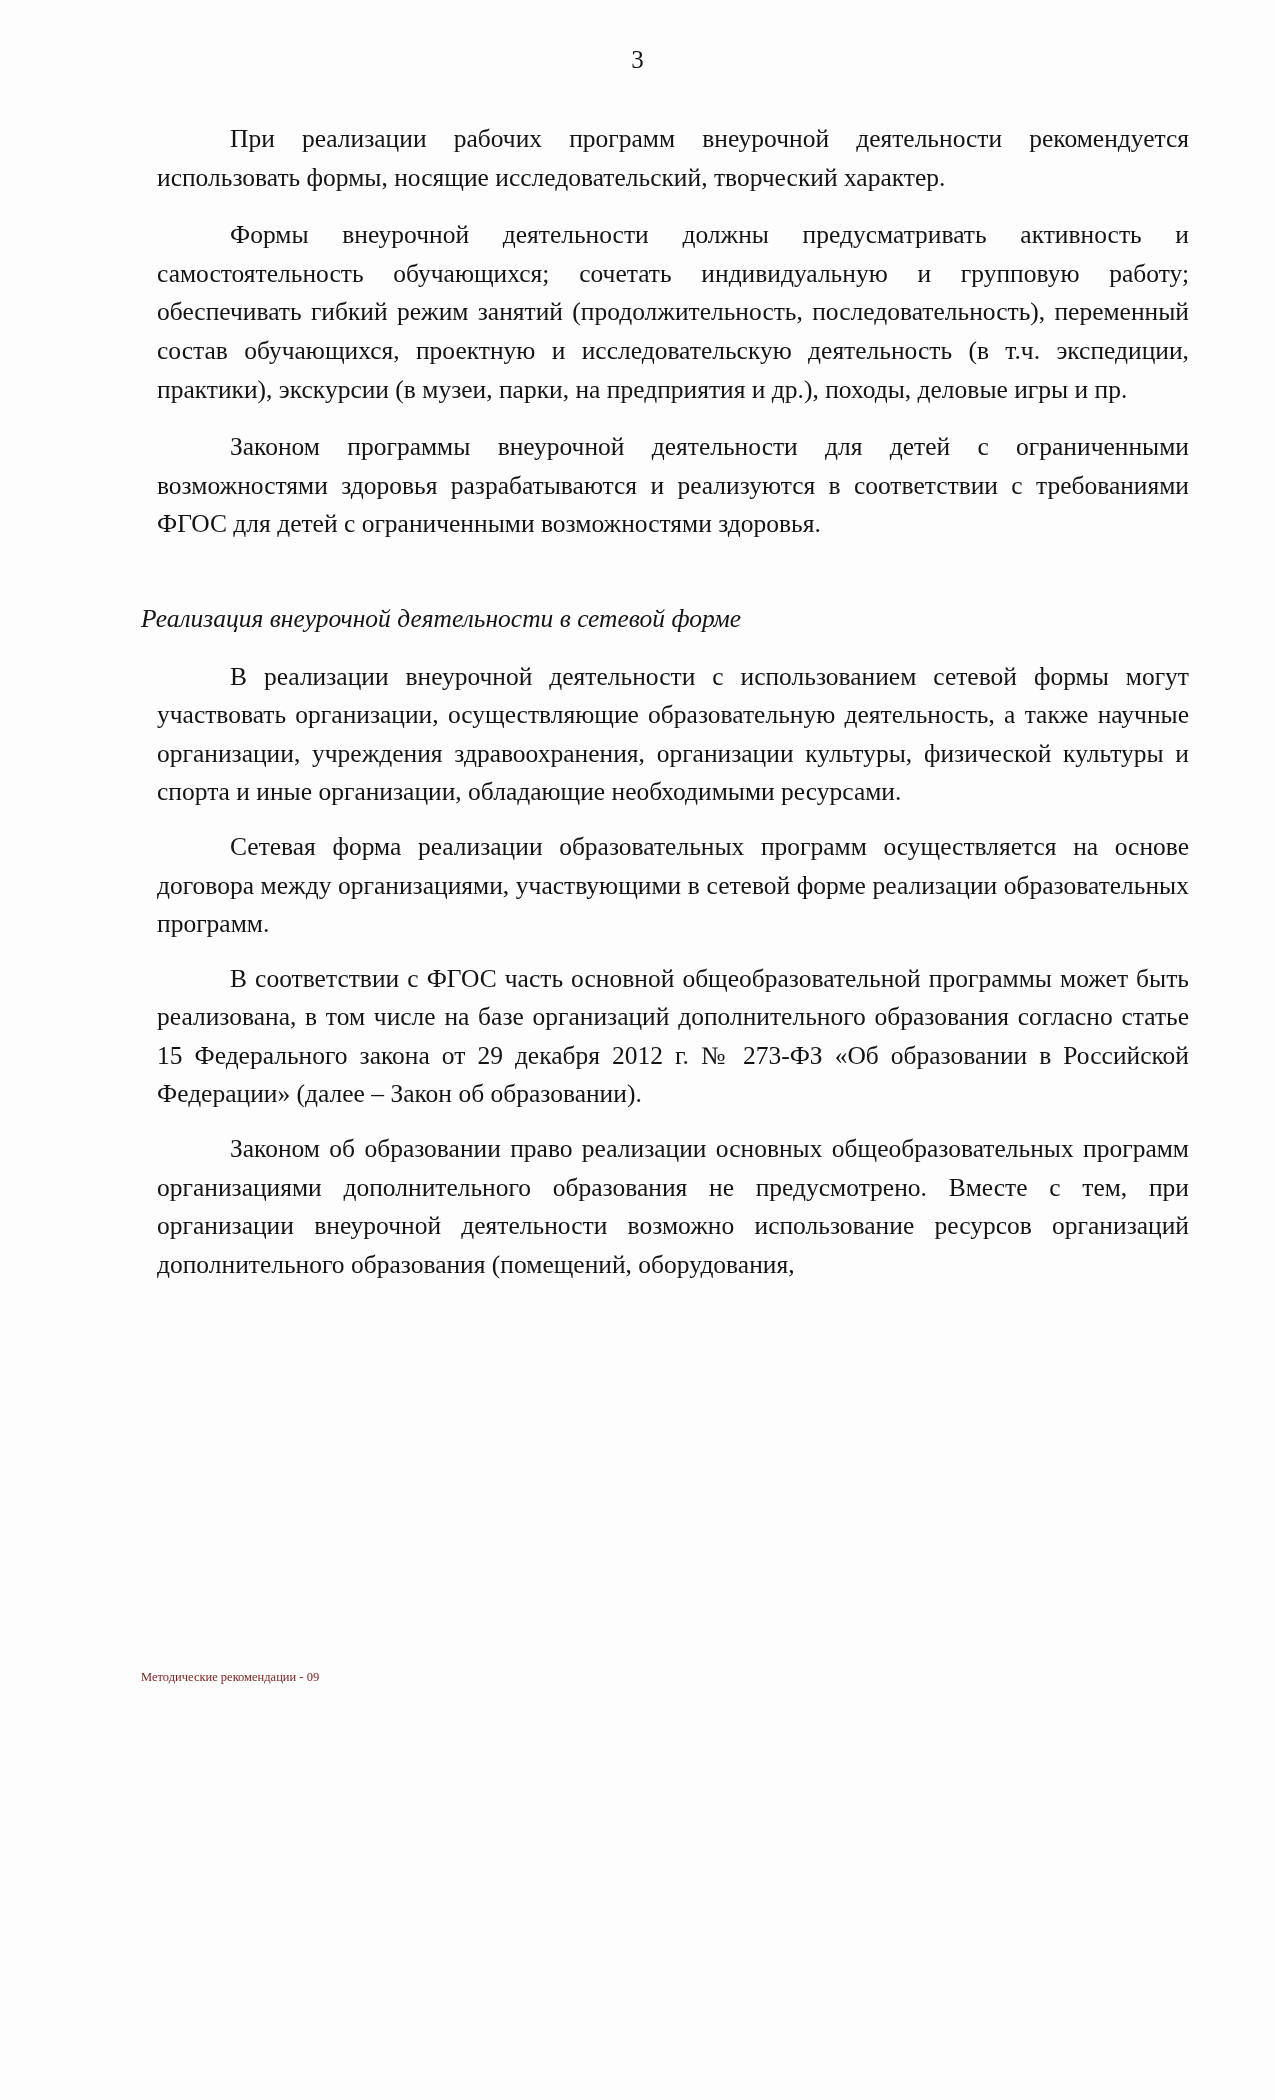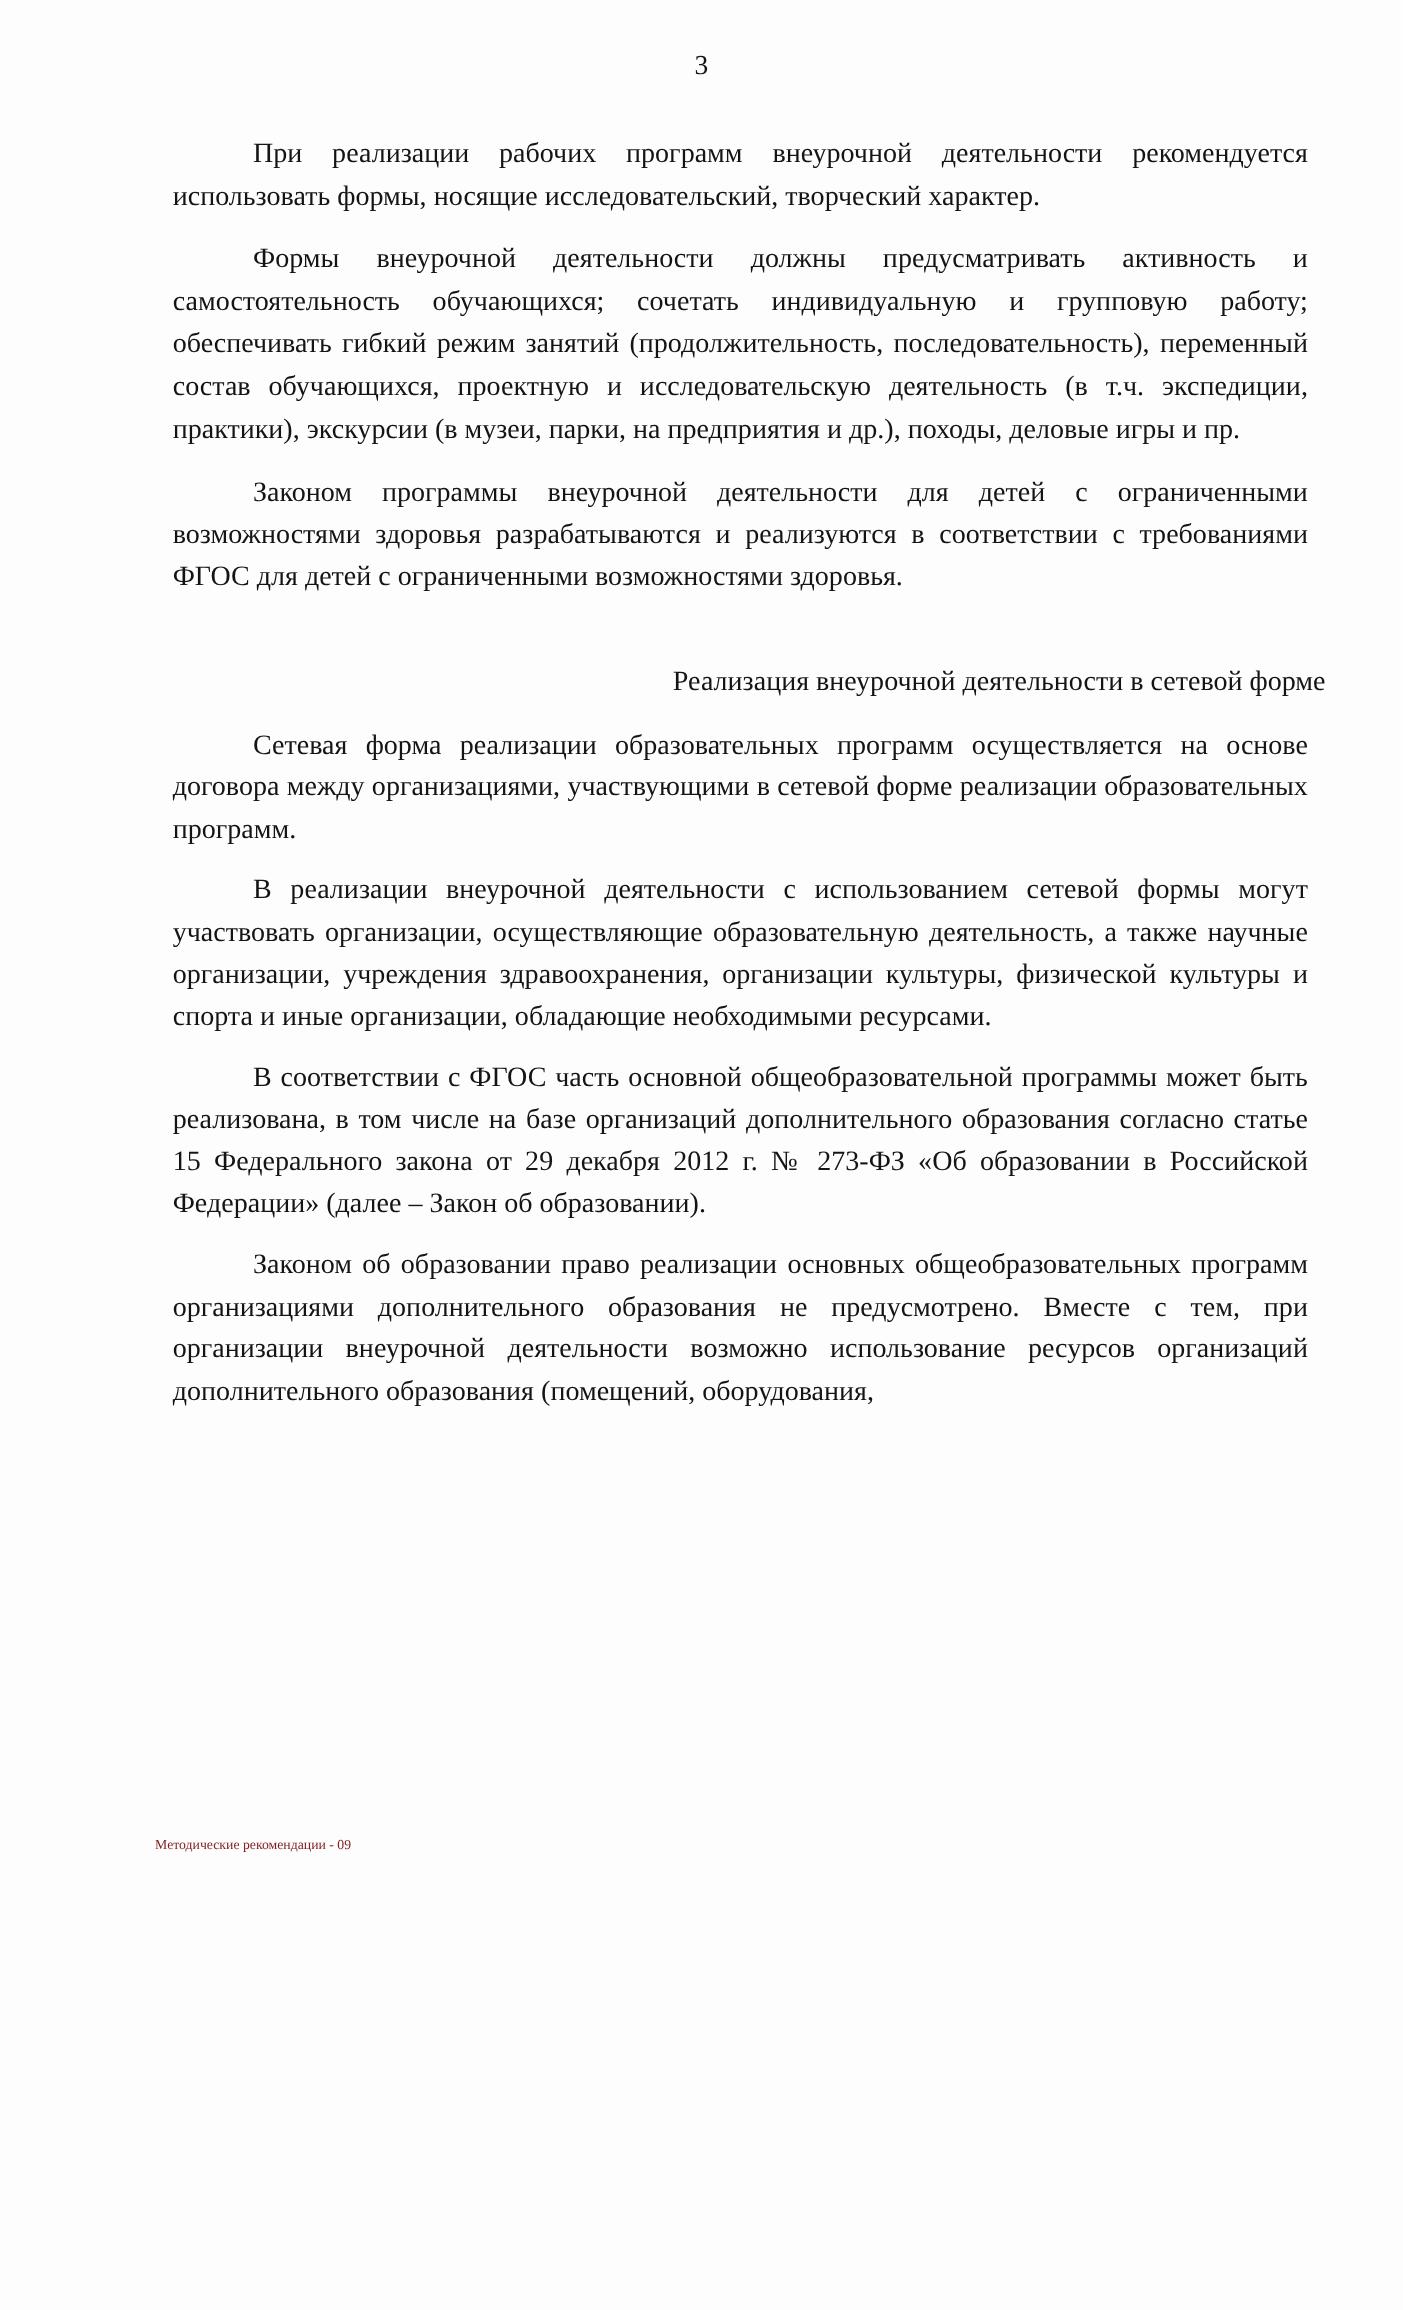--- a/index.html
+++ b/index.html
@@ -5,37 +5,37 @@
   html, body { margin: 0; padding: 0; background: #ffffff; }
   body { width: 1275px; height: 2100px; position: relative; overflow: hidden; color: #141414; }
   .page { position: absolute; left: 0; top: 0; width: 1275px; height: 2100px; background: #fdfdfd; }
   .page-number { position: absolute; top: 46px; left: 0; width: 1275px; text-align: center;
     font-family: "Liberation Serif", serif; font-size: 25px; }
   .body-text { position: absolute; left: 141px; top: 104px; width: 1064px;
     font-family: "Liberation Serif", serif; font-size: 25.5px; line-height: 38.6px; }
   .para { margin: 16px; text-align: justify; text-indent: 73px; }
   .gap-lg { margin-top: 19px; }
   .gap-sm { margin-top: 0; }
-  .section-title { margin: 56px 0 19px 0; text-align: right; text-indent: 0; }
+  .section-title { margin: 56px 0 19px 0; text-align: left; font-style: italic; text-indent: 0; }
   .footer { position: absolute; left: 141px; top: 1670px;
     font-family: "Liberation Serif", serif; font-size: 12.5px; color: #7f1d1d; }
 </style>
 </head>
 <body>
 
 <div class="page">
   <div class="page-number">3</div>
 
   <div class="body-text">
     <p class="para">При реализации рабочих программ внеурочной деятельности рекомендуется использовать формы, носящие исследовательский, творческий характер.</p>
     <p class="para gap-lg">Формы внеурочной деятельности должны предусматривать активность и самостоятельность обучающихся; сочетать индивидуальную и групповую работу; обеспечивать гибкий режим занятий (продолжительность, последовательность), переменный состав обучающихся, проектную и исследовательскую деятельность (в т.ч. экспедиции, практики), экскурсии (в музеи, парки, на предприятия и др.), походы, деловые игры и пр.</p>
     <p class="para gap-lg">Законом программы внеурочной деятельности для детей с ограниченными возможностями здоровья разрабатываются и реализуются в соответствии с требованиями ФГОС для детей с ограниченными возможностями здоровья.</p>
 
     <p class="para section-title">Реализация внеурочной деятельности в сетевой форме</p>
 
+    <p class="para">В реализации внеурочной деятельности с использованием сетевой формы могут участвовать организации, осуществляющие образовательную деятельность, а также научные организации, учреждения здравоохранения, организации культуры, физической культуры и спорта и иные организации, обладающие необходимыми ресурсами.</p>
     <p class="para gap-sm">Сетевая форма реализации образовательных программ осуществляется на основе договора между организациями, участвующими в сетевой форме реализации образовательных программ.</p>
-    <p class="para">В реализации внеурочной деятельности с использованием сетевой формы могут участвовать организации, осуществляющие образовательную деятельность, а также научные организации, учреждения здравоохранения, организации культуры, физической культуры и спорта и иные организации, обладающие необходимыми ресурсами.</p>
     <p class="para gap-sm">В соответствии с ФГОС часть основной общеобразовательной программы может быть реализована, в том числе на базе организаций дополнительного образования согласно статье 15 Федерального закона от 29 декабря 2012 г. № 273-ФЗ «Об образовании в Российской Федерации» (далее – Закон об образовании).</p>
     <p class="para gap-sm">Законом об образовании право реализации основных общеобразовательных программ организациями дополнительного образования не предусмотрено. Вместе с тем, при организации внеурочной деятельности возможно использование ресурсов организаций дополнительного образования (помещений, оборудования,</p>
   </div>
 
   <div class="footer">Методические рекомендации - 09</div>
 </div>
 
 </body></html>

